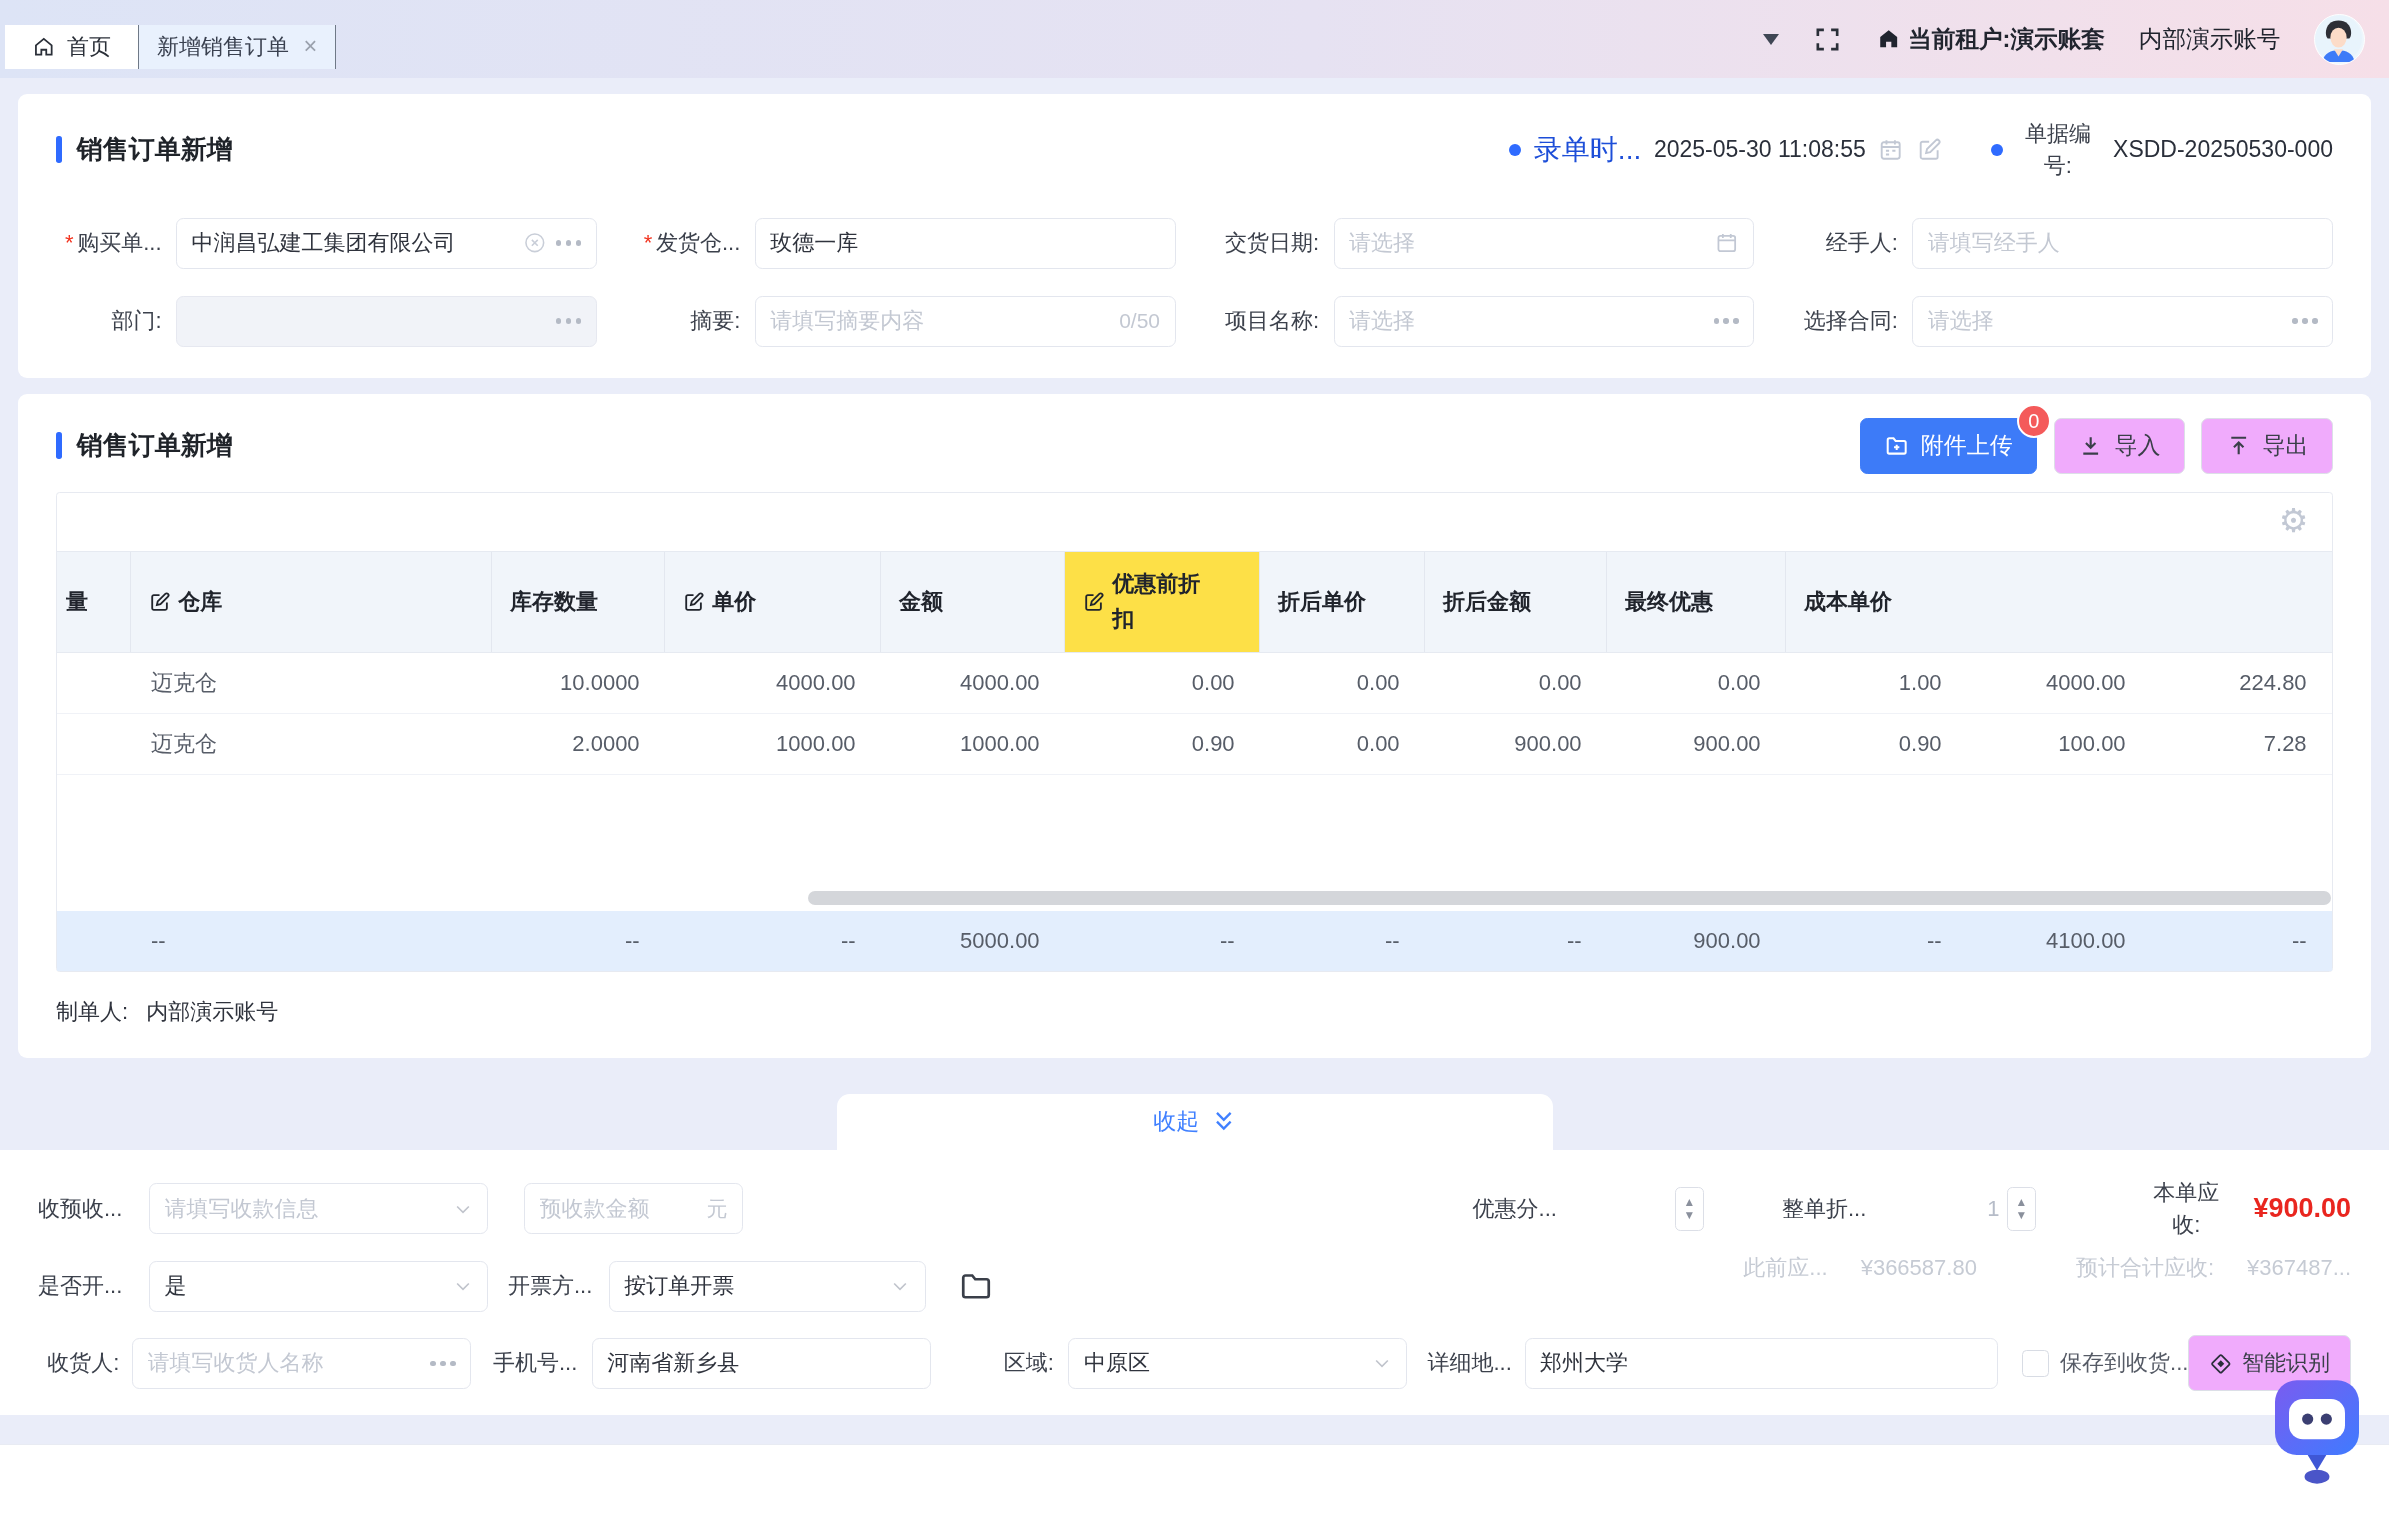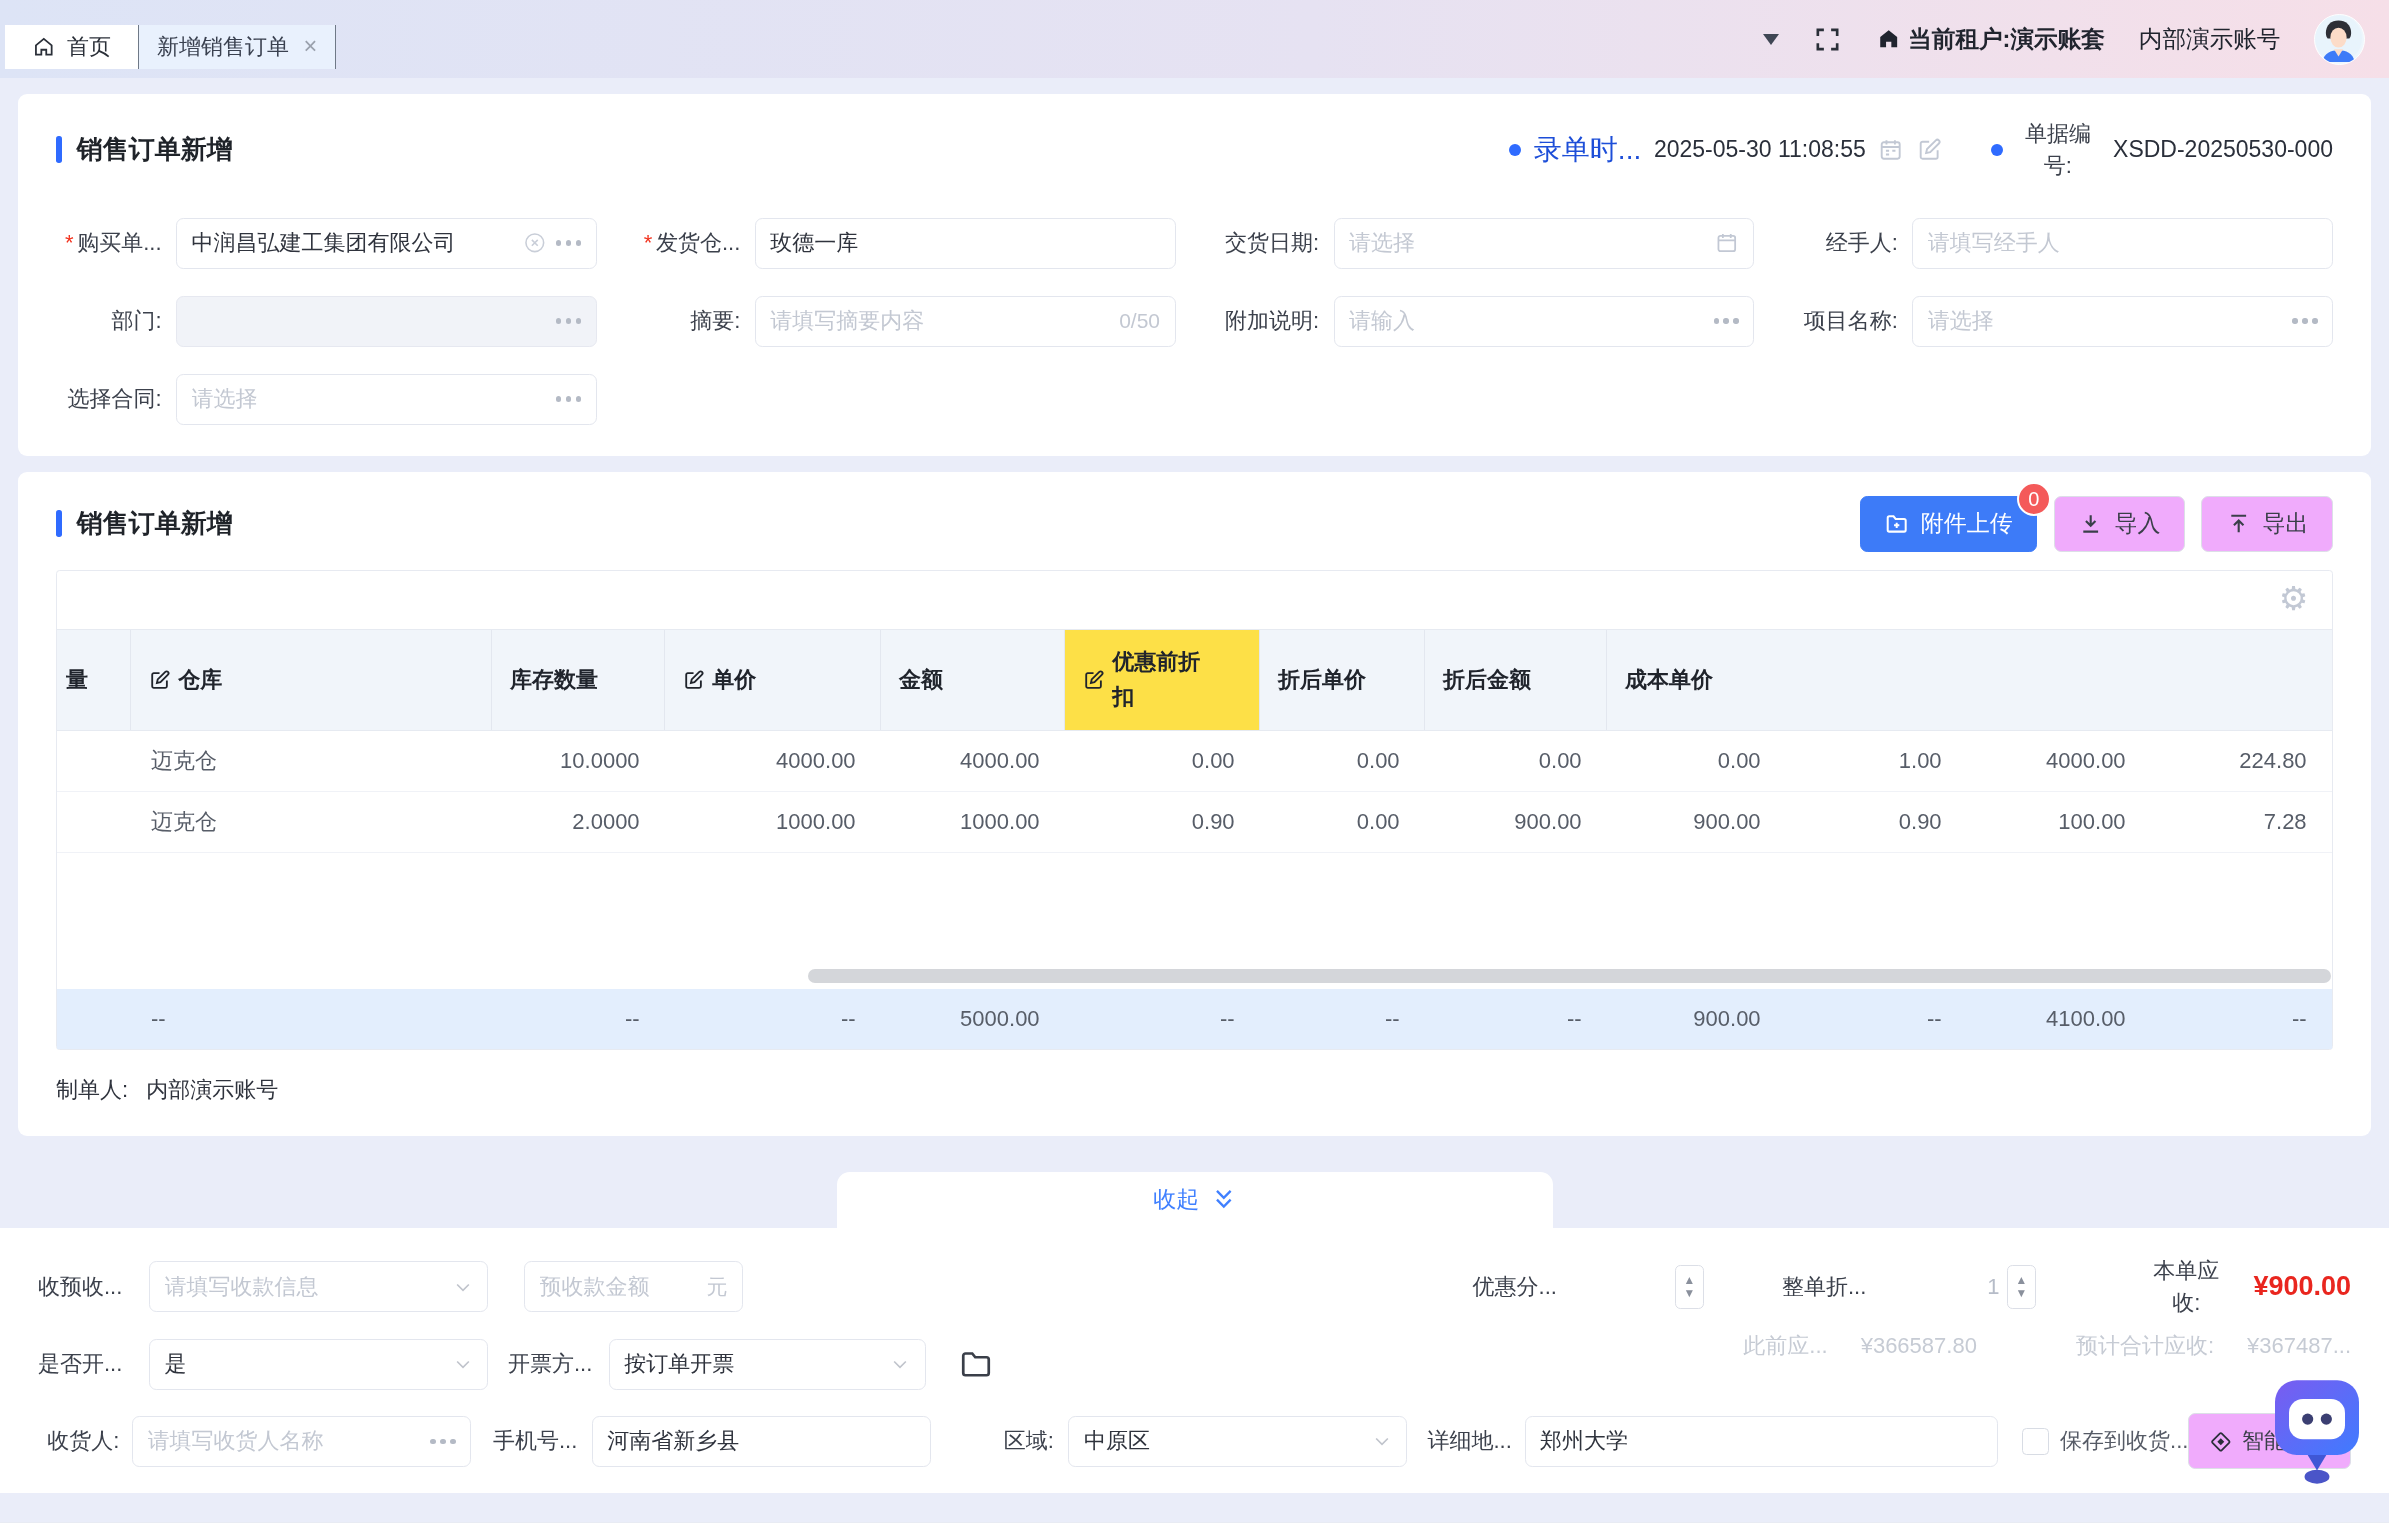--- a/index.html
+++ b/index.html
@@ -237,31 +237,20 @@
       </div>
     </div>
     <div class="field">
       <label>摘要:</label>
       <div class="input">
         <input placeholder="请填写摘要内容" style="">
         <span class="suffix">0/50</span>
       </div>
     </div>
     <div class="field">
-      <label>附加说明:</label>
-      <div class="input">
-        <input placeholder="请输入" style="">
-        <span class="dots3">
-            <i></i>
-            <i></i>
-            <i></i>
-          </span>
-      </div>
-    </div>
-    <div class="field">
       <label>项目名称:</label>
       <div class="input">
         <input placeholder="请选择" style="">
         <span class="dots3">
             <i></i>
             <i></i>
             <i></i>
           </span>
       </div>
     </div>
@@ -356,20 +345,23 @@
               <path d="M17.8 3.2a2 2 0 0 1 2.9 2.9l-8.2 8.2-3.9.9.9-3.9z"></path>
             </svg>
           </span>
         <span>优惠前折扣</span>
       </div>
       <div class="th c7">
           <span>折后单价</span>
         </div>
       <div class="th c8">
           <span>折后金额</span>
+        </div>
+      <div class="th c10">
+          <span>最终优惠</span>
         </div>
       <div class="th c11">
           <span>成本单价</span>
         </div>
     </div>
 
     <div>
 
         <div class="grid-row body-row">
           <div class="td c0"></div>

